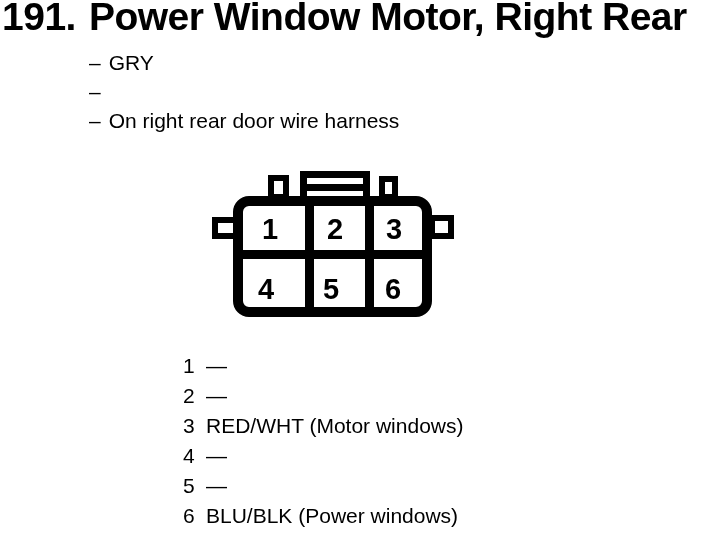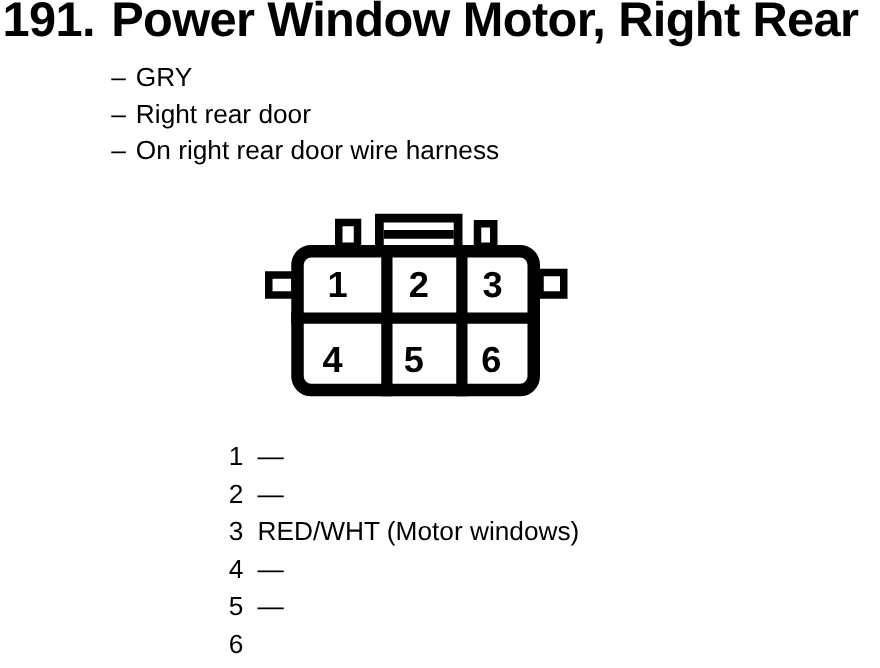--- a/index.html
+++ b/index.html
@@ -148,21 +148,20 @@
     <span>Power Window Motor, Right Rear</span>
   </div>
 
   <div class="details">
     <div class="detail-row">
       <span>–</span>
       <span>GRY</span>
     </div>
     <div class="detail-row">
       <span>–</span>
-      <span>Right rear door</span>
     </div>
     <div class="detail-row">
       <span>–</span>
       <span>On right rear door wire harness</span>
     </div>
   </div>
 
   <div class="connector">
     <div class="ear ear-left"></div>
     <div class="ear ear-right"></div>
@@ -199,16 +198,17 @@
     <div class="pinout-row">
       <span class="pn">4</span>
       <span class="pw">—</span>
     </div>
     <div class="pinout-row">
       <span class="pn">5</span>
       <span class="pw">—</span>
     </div>
     <div class="pinout-row">
       <span class="pn">6</span>
+      <span class="pw">BLU/BLK (Power windows)</span>
     </div>
   </div>
 
 </div>
 
 </body></html>

